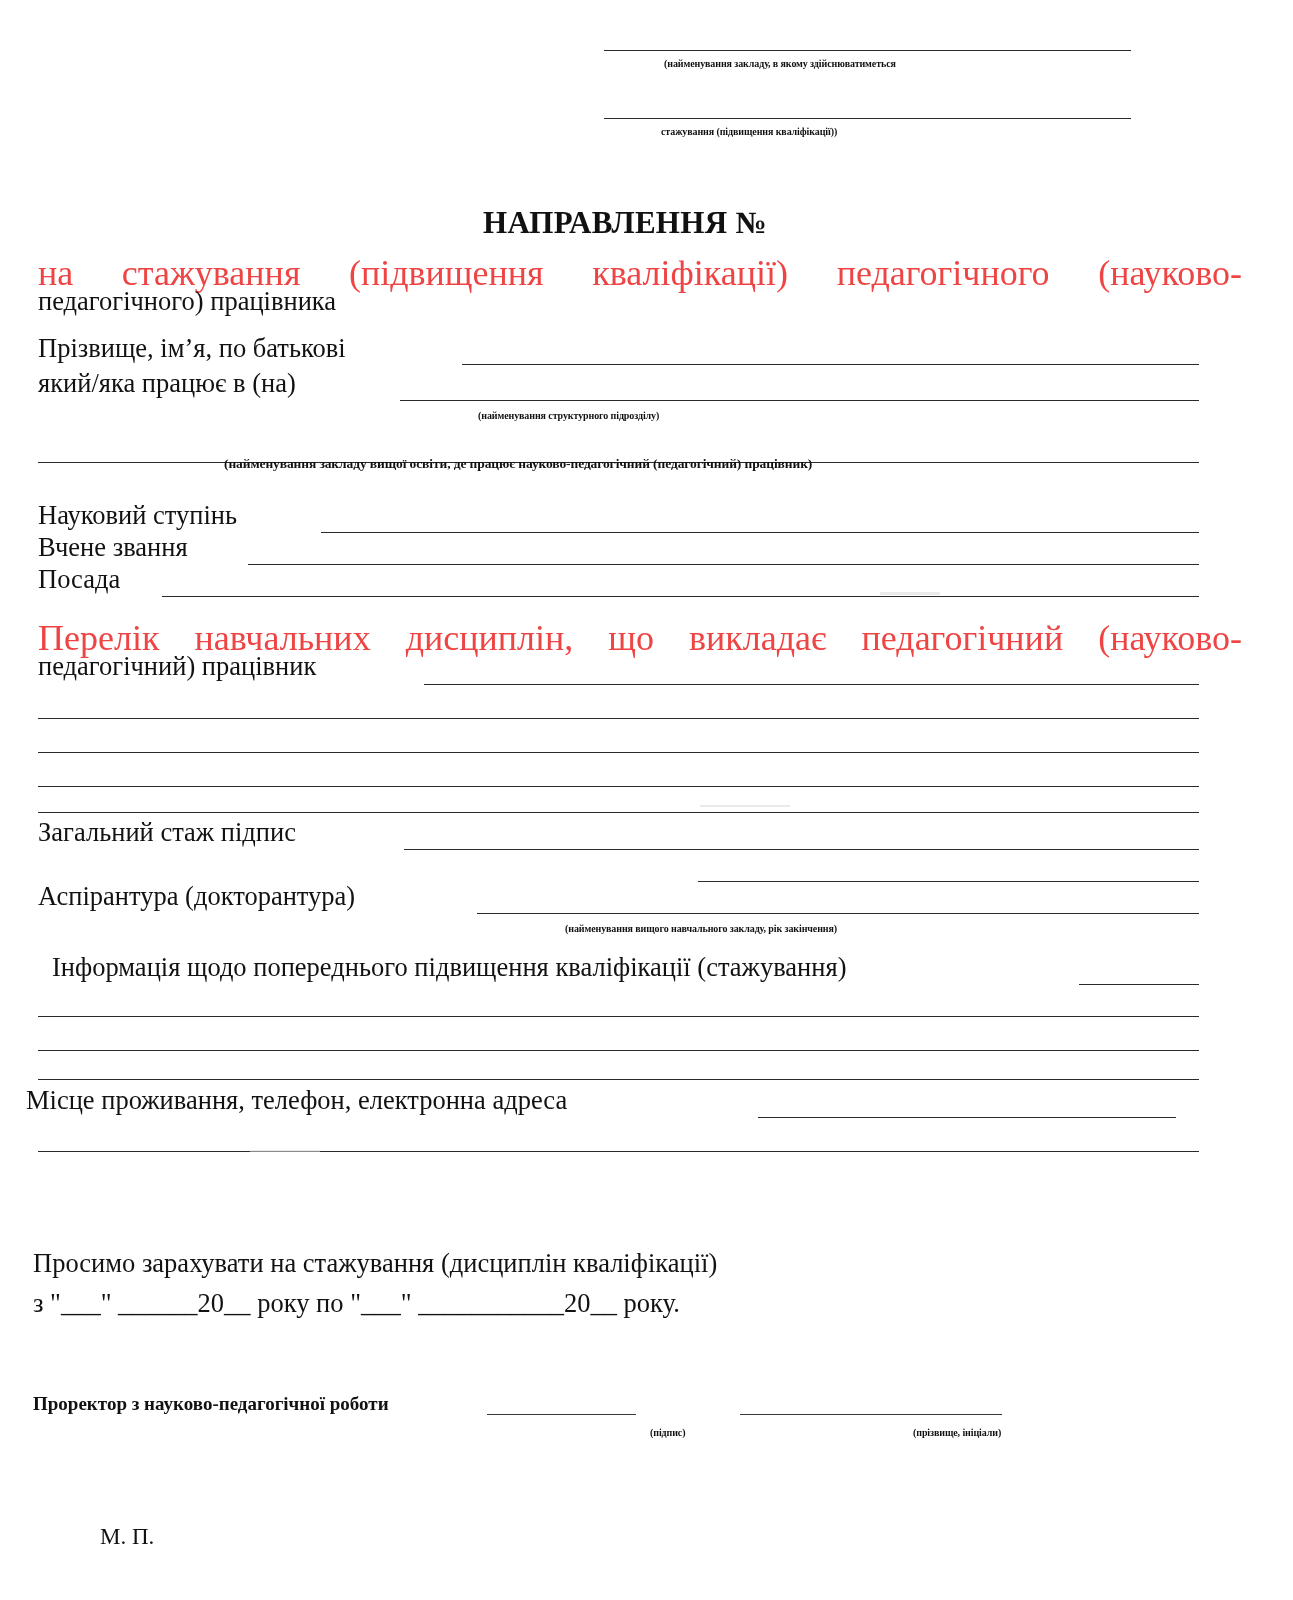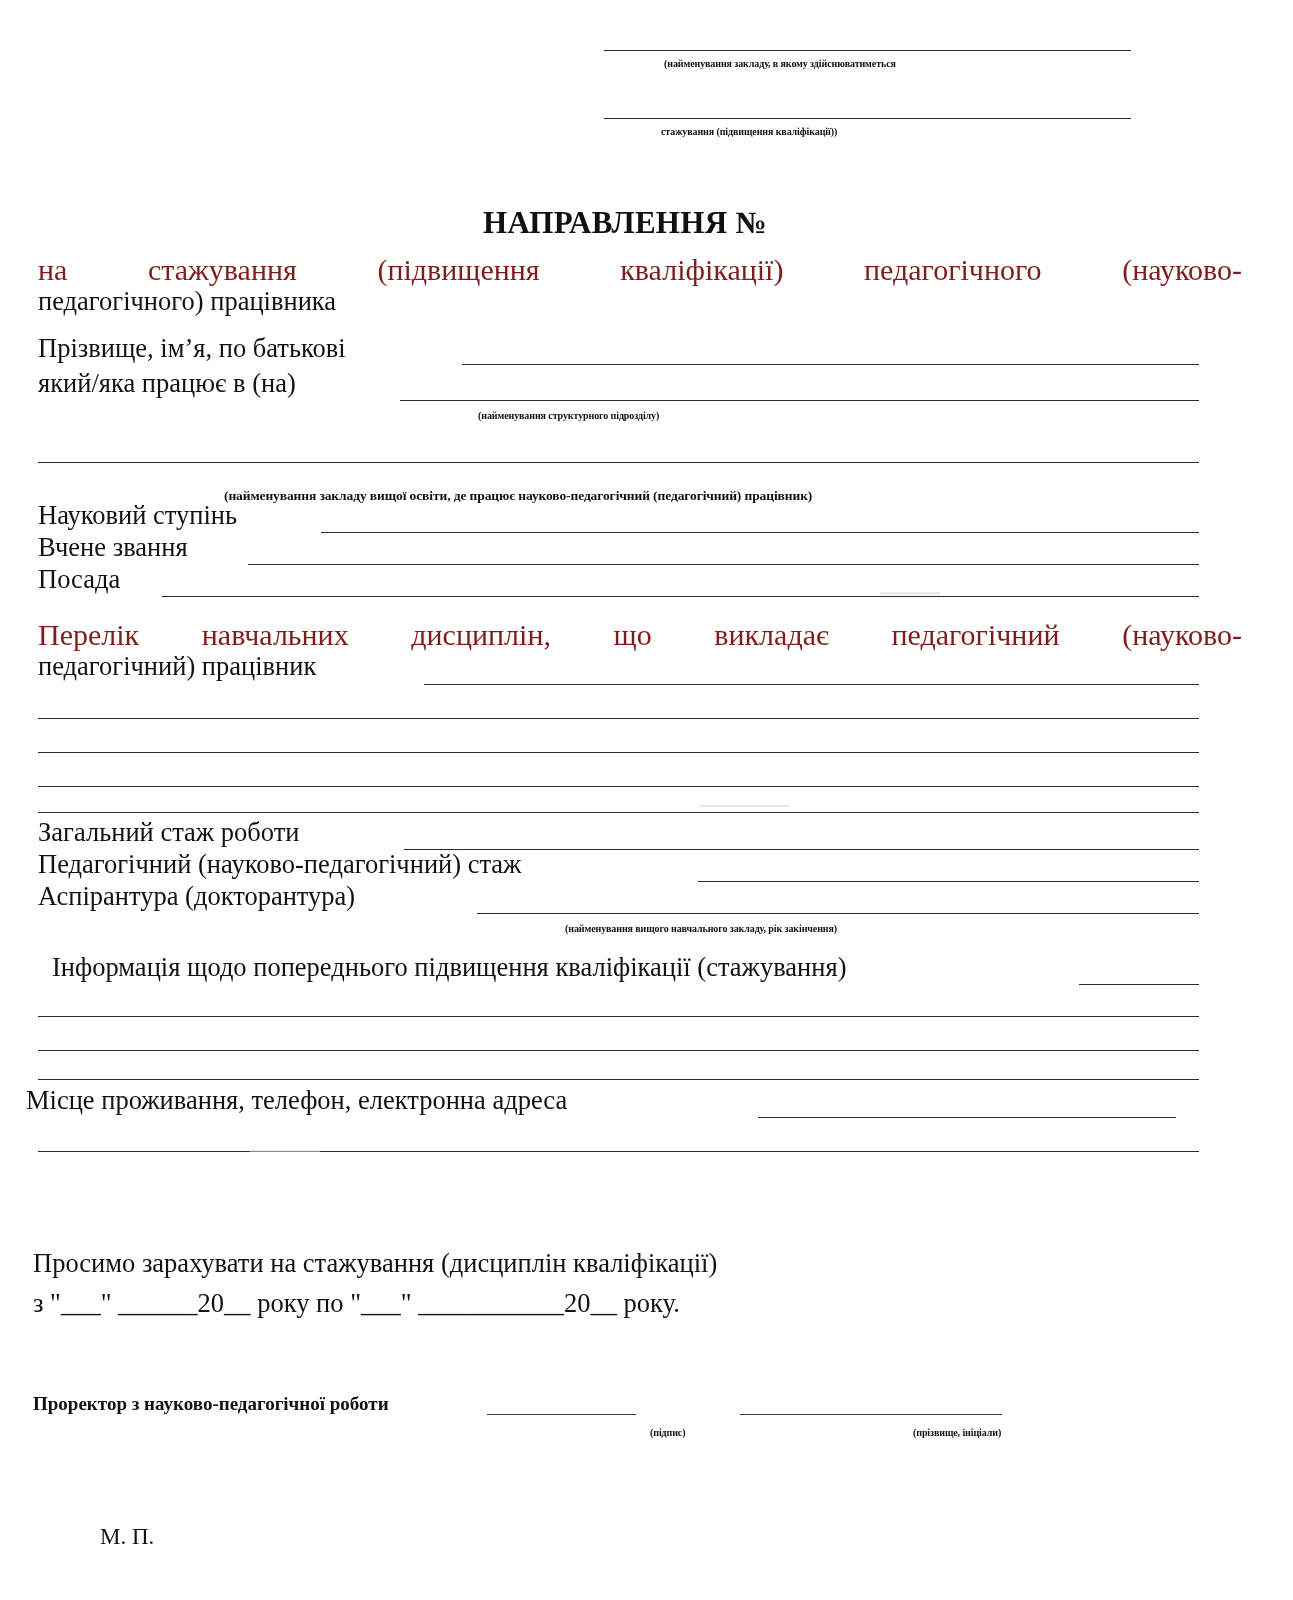--- a/index.html
+++ b/index.html
@@ -54,23 +54,23 @@
   
   .line-text {
     position: absolute;
     font-size: 26.5px;
     line-height: 1.14;
     color: #121212;
     white-space: nowrap;
   }
   .para {
     position: absolute;
-    font-size: 30px;
+    font-size: 36px;
     line-height: 1.2;
-    color: #7f1d1d;
+    color: #ef4444;
     text-align: justify;
     text-align-last: left;
   }
   .para .just {
     display: block;
     text-align: justify;
   }
   .para .just::after {
     content: "";
     display: inline-block;
@@ -115,45 +115,44 @@
   <div class="line-text" style="left:38px; top:333px;">Прізвище, ім’я, по батькові</div>
 
   <div class="line-text" style="left:38px; top:286px;">педагогічного) працівника</div>
   <div class="rule" style="left:462px; top:364px; width:737px;"></div>
 
   <div class="line-text" style="left:38px; top:368px;">який/яка працює в (на)</div>
   <div class="rule" style="left:400px; top:400px; width:799px;"></div>
   <div class="caption" style="left:478px; top:410px;">(найменування структурного підрозділу)</div>
 
   <div class="rule" style="left:38px; top:462px; width:1161px;"></div>
-  <div class="caption small" style="left:224px; top:488px;">(найменування закладу вищої освіти, де працює науково-педагогічний (педагогічний) працівник)</div>
+  <div class="caption small" style="left:224px; top:456px;">(найменування закладу вищої освіти, де працює науково-педагогічний (педагогічний) працівник)</div>
 
   <div class="line-text" style="left:38px; top:500px;">Науковий ступінь</div>
   <div class="rule" style="left:321px; top:532px; width:878px;"></div>
 
   <div class="line-text" style="left:38px; top:532px;">Вчене звання</div>
   <div class="rule" style="left:248px; top:564px; width:951px;"></div>
 
   <div class="line-text" style="left:38px; top:564px;">Посада</div>
   <div class="rule" style="left:162px; top:596px; width:1037px;"></div>
 
   <div class="para" style="left:38px; top:617px; width:1204px;">
     <span class="just">Перелік навчальних дисциплін, що викладає педагогічний (науково-</span>
   </div>
   <div class="line-text" style="left:38px; top:651px;">педагогічний) працівник</div>
   <div class="rule" style="left:424px; top:684px; width:775px;"></div>
   <div class="rule" style="left:38px; top:718px; width:1161px;"></div>
   <div class="rule" style="left:38px; top:752px; width:1161px;"></div>
   <div class="rule" style="left:38px; top:786px; width:1161px;"></div>
   <div class="rule" style="left:38px; top:812px; width:1161px;"></div>
 
-  <div class="line-text" style="left:38px; top:817px;">Загальний стаж роботи</div>
+  <div class="line-text" style="left:38px; top:817px;">Загальний стаж підпис</div>
   <div class="rule" style="left:404px; top:849px; width:795px;"></div>
 
-  <div class="line-text" style="left:38px; top:849px;">Педагогічний (науково-педагогічний) стаж</div>
   <div class="rule" style="left:698px; top:881px; width:501px;"></div>
 
   <div class="line-text" style="left:38px; top:881px;">Аспірантура (докторантура)</div>
   <div class="rule" style="left:477px; top:913px; width:722px;"></div>
   <div class="caption" style="left:565px; top:923px;">(найменування вищого навчального закладу, рік закінчення)</div>
 
   <div class="line-text" style="left:52px; top:952px;">Інформація щодо попереднього підвищення кваліфікації (стажування)</div>
   <div class="rule" style="left:1079px; top:984px; width:120px;"></div>
   <div class="rule" style="left:38px; top:1016px; width:1161px;"></div>
   <div class="rule" style="left:38px; top:1050px; width:1161px;"></div>

